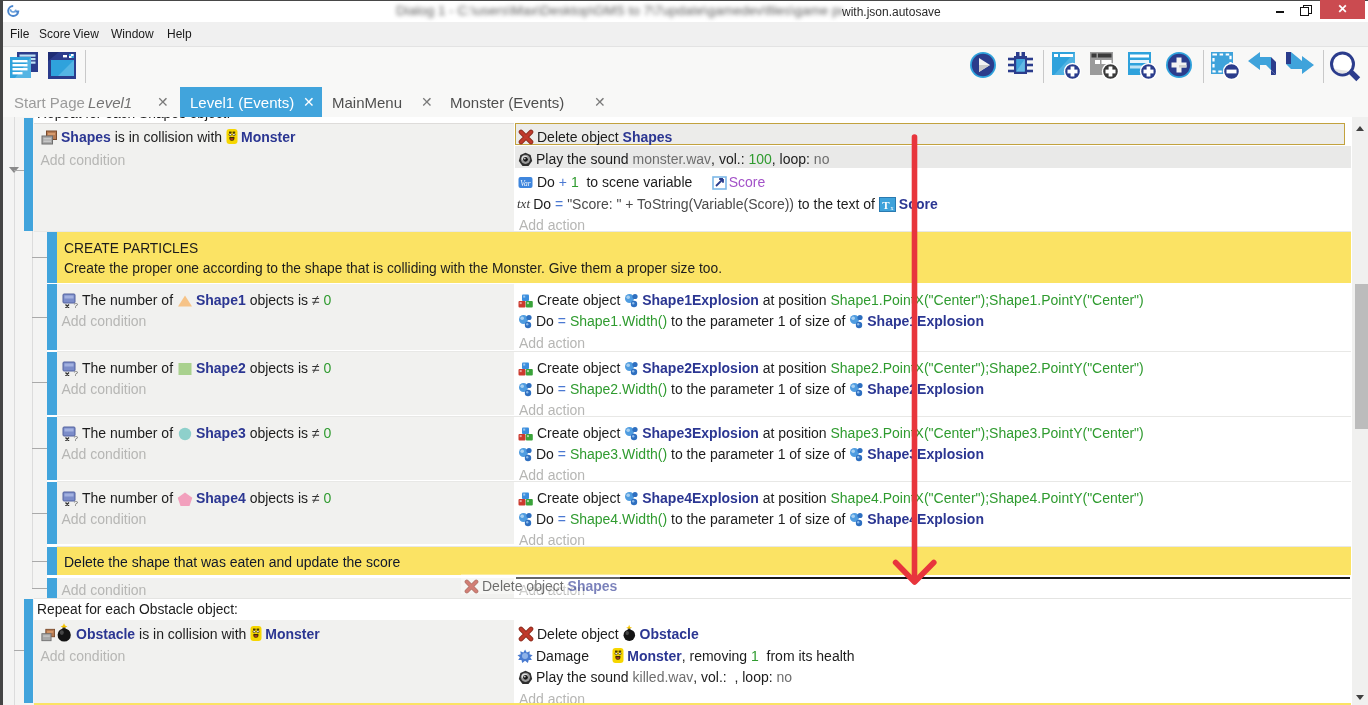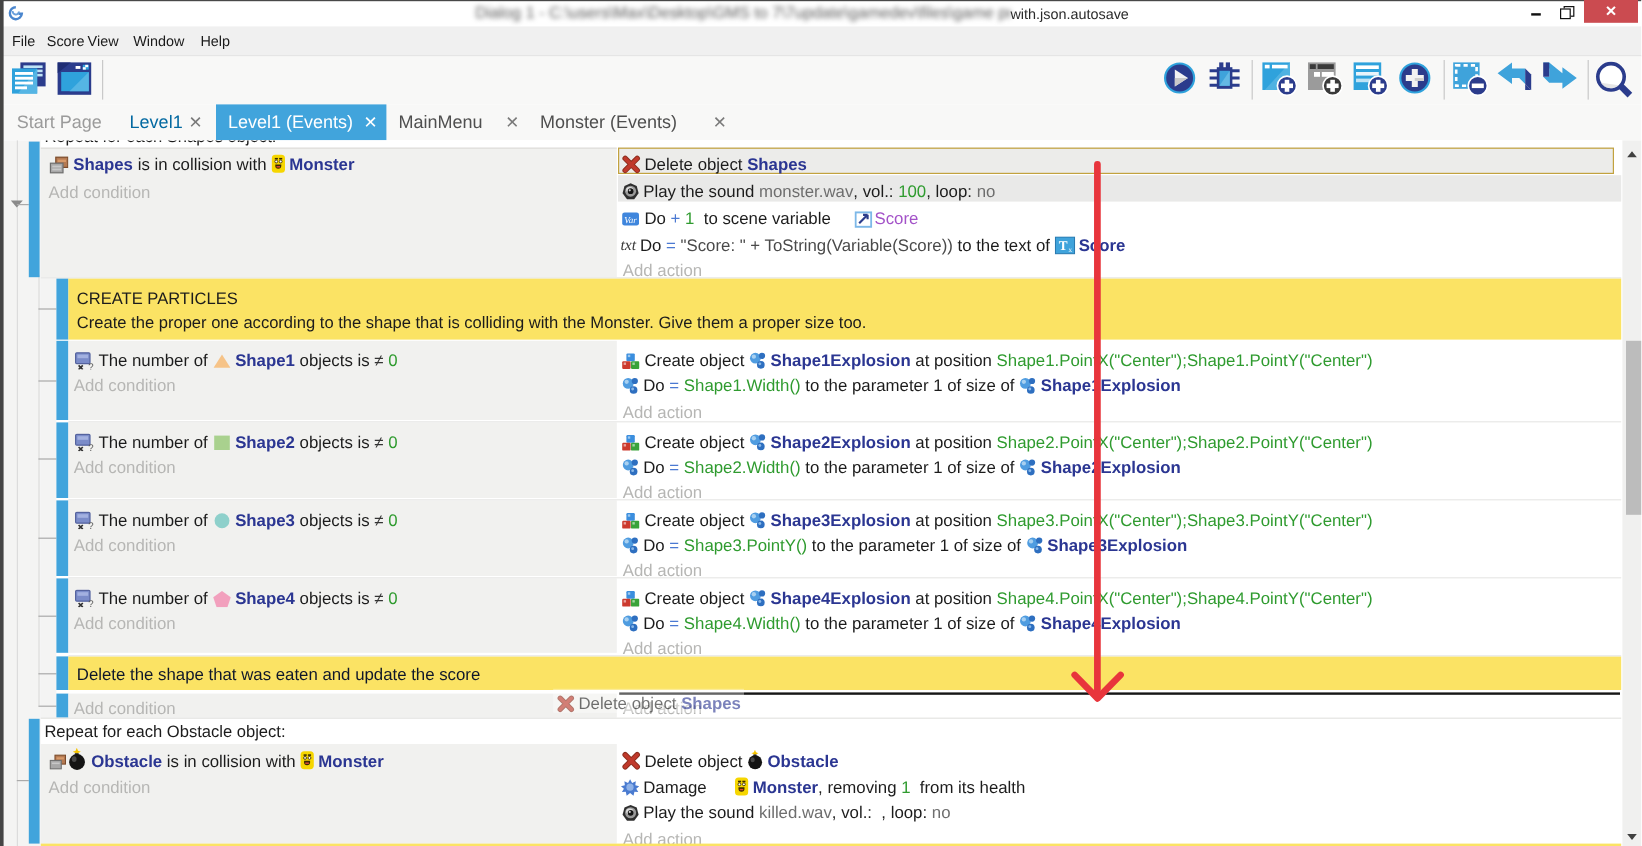--- a/index.html
+++ b/index.html
@@ -165,21 +165,21 @@
 
   <svg class="abs" style="left:1329px;top:3.5px;" width="32" height="31" viewBox="0 0 32 31">
     <circle cx="13.5" cy="13" r="11" fill="#fff" stroke="#2b3c8c" stroke-width="3"></circle>
     <path d="M5 18 A10 10 0 0 0 20 20 Z" fill="#dedede" opacity="0.8"></path>
     <rect x="21" y="18" width="12" height="5.5" transform="rotate(45 22 20)" fill="#2b3c8c"></rect>
   </svg>
 </div>
 
 <div class="abs" style="left:0;top:87px;width:1368px;height:30px;background:#f8f8f7;"></div>
 <div class="abs" style="left:14px;top:94px;font-size:15px;color:#9b9b9b;">Start Page</div>
-<div class="abs" style="left:108px;top:94px;font-size:15px;color:#0369a1;">Level1</div>
+<div class="abs" style="left:88px;top:94px;font-size:15px;color:#737373;font-style:italic;">Level1</div>
 <div class="abs" style="left:157px;top:94px;font-size:14px;color:#7a7a7a;">✕</div>
 <div class="abs" style="left:180px;top:87px;width:142px;height:30px;background:#41a4dc;"></div>
 <div class="abs" style="left:190px;top:94px;font-size:15px;color:#fff;">Level1 (Events)</div>
 <div class="abs" style="left:303px;top:94px;font-size:14px;color:#fff;">✕</div>
 <div class="abs" style="left:332px;top:94px;font-size:15px;color:#4f4f4f;">MainMenu</div>
 <div class="abs" style="left:421px;top:94px;font-size:14px;color:#7a7a7a;">✕</div>
 <div class="abs" style="left:450px;top:94px;font-size:15px;color:#4f4f4f;">Monster (Events)</div>
 <div class="abs" style="left:594px;top:94px;font-size:14px;color:#7a7a7a;">✕</div>
 
 <div class="abs" style="left:0;top:117px;width:1368px;height:588px;background:#ffffff;"></div>
@@ -470,21 +470,21 @@
 <div class="row" style="left:518px;top:440.4px;height:21.5px;">
         <svg width="15" height="15" viewBox="0 0 15 15" style="margin-right:3px;">
           <circle cx="5.5" cy="5.5" r="4.5" fill="#4f9ce0"></circle>
           <circle cx="4.2" cy="4.2" r="1.8" fill="#a8d0f0"></circle>
           <circle cx="11" cy="3.5" r="2.6" fill="#2e6fc0"></circle>
           <circle cx="10" cy="11" r="3.2" fill="#2e6fc0"></circle>
           <circle cx="9.2" cy="10.2" r="1.2" fill="#88b8e8"></circle>
         </svg>
         <span>Do&nbsp;</span>
         <span class="blu">=&nbsp;</span>
-        <span class="grn">Shape3.PointY()</span>
+        <span class="grn">Shape3.Width()</span>
         <span>&nbsp;to the parameter 1 of size of&nbsp;</span>
         <svg width="15" height="15" viewBox="0 0 15 15" style="margin-right:3px;">
           <circle cx="5.5" cy="5.5" r="4.5" fill="#4f9ce0"></circle>
           <circle cx="4.2" cy="4.2" r="1.8" fill="#a8d0f0"></circle>
           <circle cx="11" cy="3.5" r="2.6" fill="#2e6fc0"></circle>
           <circle cx="10" cy="11" r="3.2" fill="#2e6fc0"></circle>
           <circle cx="9.2" cy="10.2" r="1.2" fill="#88b8e8"></circle>
         </svg>
         <span class="bold">Shape3Explosion</span>
       </div>

